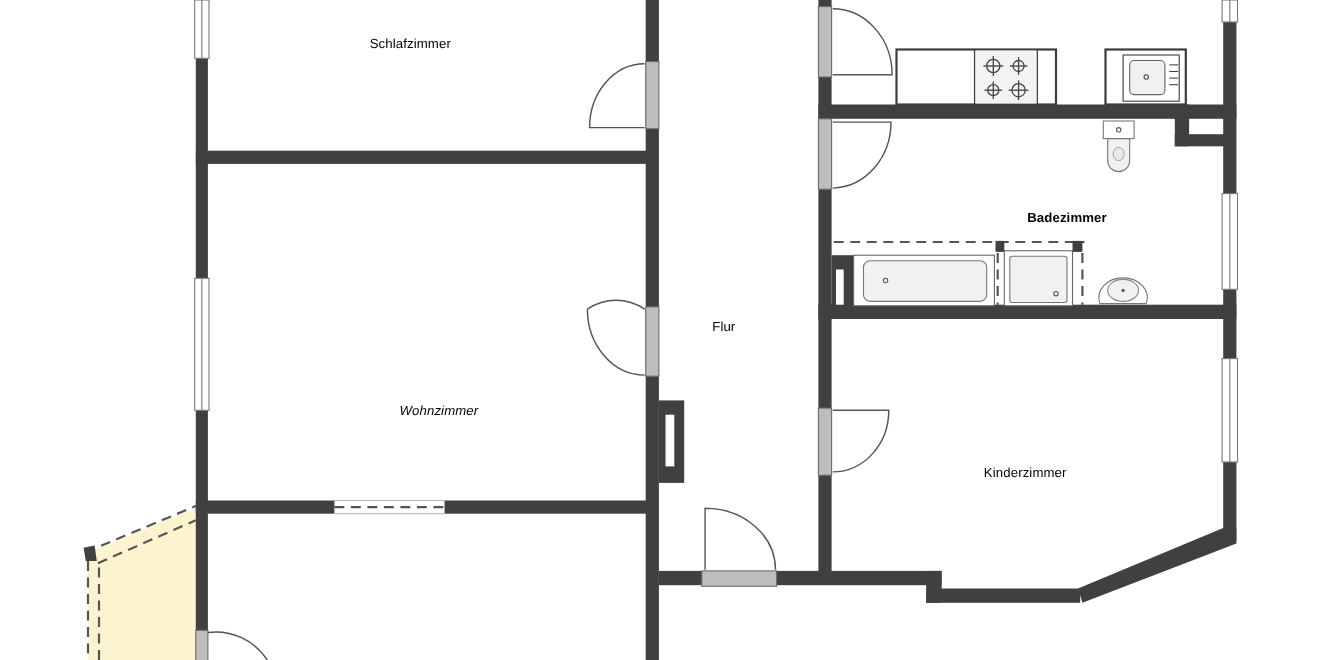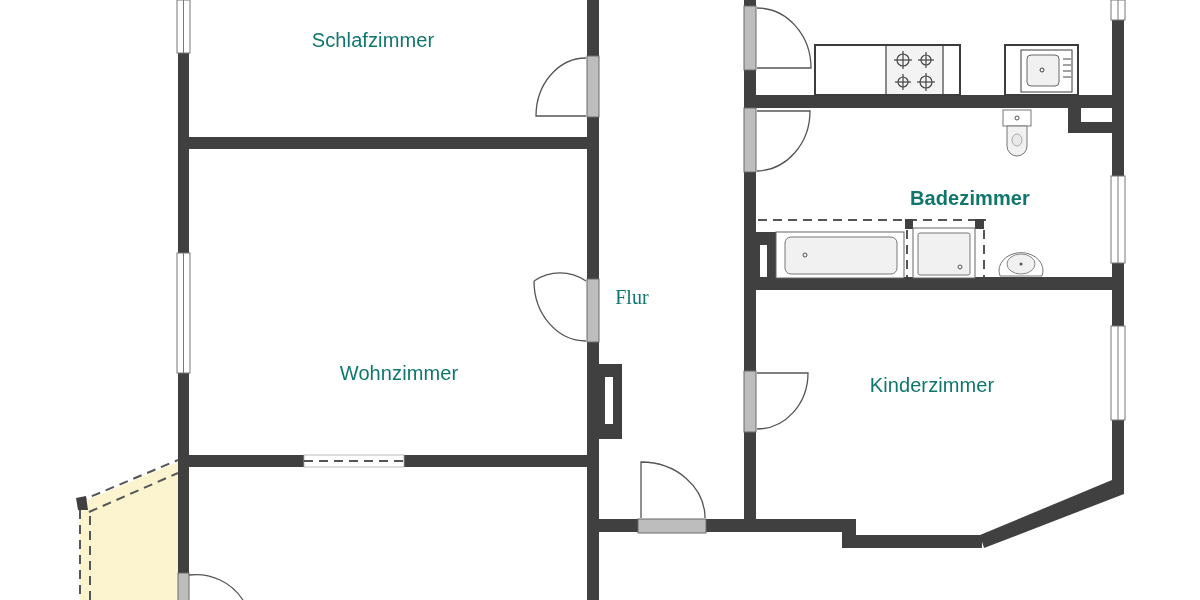--- a/index.html
+++ b/index.html
@@ -1,18 +1,18 @@
 <!DOCTYPE html>
 <html><head>
   <meta charset="utf-8">
   <style>
     html, body { margin: 0; padding: 0; background: #ffffff; }
     body { width: 1200px; height: 600px; overflow: hidden; position: relative; font-family: "Liberation Sans", sans-serif; }
     #plan { position: absolute; left: 0; top: 0; width: 1200px; height: 600px; }
-    .room-label { position: absolute; font-family: "Liberation Sans", sans-serif; font-size: 20px; color: #0f766e; white-space: nowrap; transform: translate(-50%, -50%); letter-spacing: 0.1px; }
+    .room-label { position: absolute; font-family: "Liberation Sans", sans-serif; font-size: 12px; color: #000000; white-space: nowrap; transform: translate(-50%, -50%); letter-spacing: 0.1px; }
     .wall { fill: #404040; }
     .door-leaf { fill: #bdbdbd; stroke: #6a6a6a; stroke-width: 1; }
     .door-arc { fill: none; stroke: #555; stroke-width: 1.3; }
     .window { fill: #ffffff; stroke: #777; stroke-width: 1; }
     .fixture { fill: #ffffff; stroke: #3c3c3c; stroke-width: 2; }
     .dash { stroke: #555; stroke-width: 2; stroke-dasharray: 9 6; fill: none; }
   </style>
 </head>
 <body>
 
@@ -189,16 +189,16 @@
     </g>
     <g>
       <path d="M1000,276 A22,18 0 1 1 1042,276 Z" fill="#ffffff" stroke="#777" stroke-width="1"></path>
       <ellipse cx="1021" cy="264" rx="14" ry="10" fill="#f1f1f1" stroke="#888" stroke-width="1"></ellipse>
       <circle cx="1021" cy="264" r="1.5" fill="#555"></circle>
     </g>
   </g>
 </svg>
 
 <div class="room-label" style="left:373px; top:40px;">Schlafzimmer</div>
-<div class="room-label" style="left:399px; top:373px;">Wohnzimmer</div>
-<div class="room-label" style="left:632px; top:297px;font-family:Liberation Serif, serif;">Flur</div>
+<div class="room-label" style="left:399px; top:373px;font-style:italic;">Wohnzimmer</div>
+<div class="room-label" style="left:658px; top:297px;">Flur</div>
 <div class="room-label" style="left:970px; top:198px;font-weight:bold;">Badezimmer</div>
-<div class="room-label" style="left:932px; top:385px;">Kinderzimmer</div>
+<div class="room-label" style="left:932px; top:430px;">Kinderzimmer</div>
 
 </body></html>

